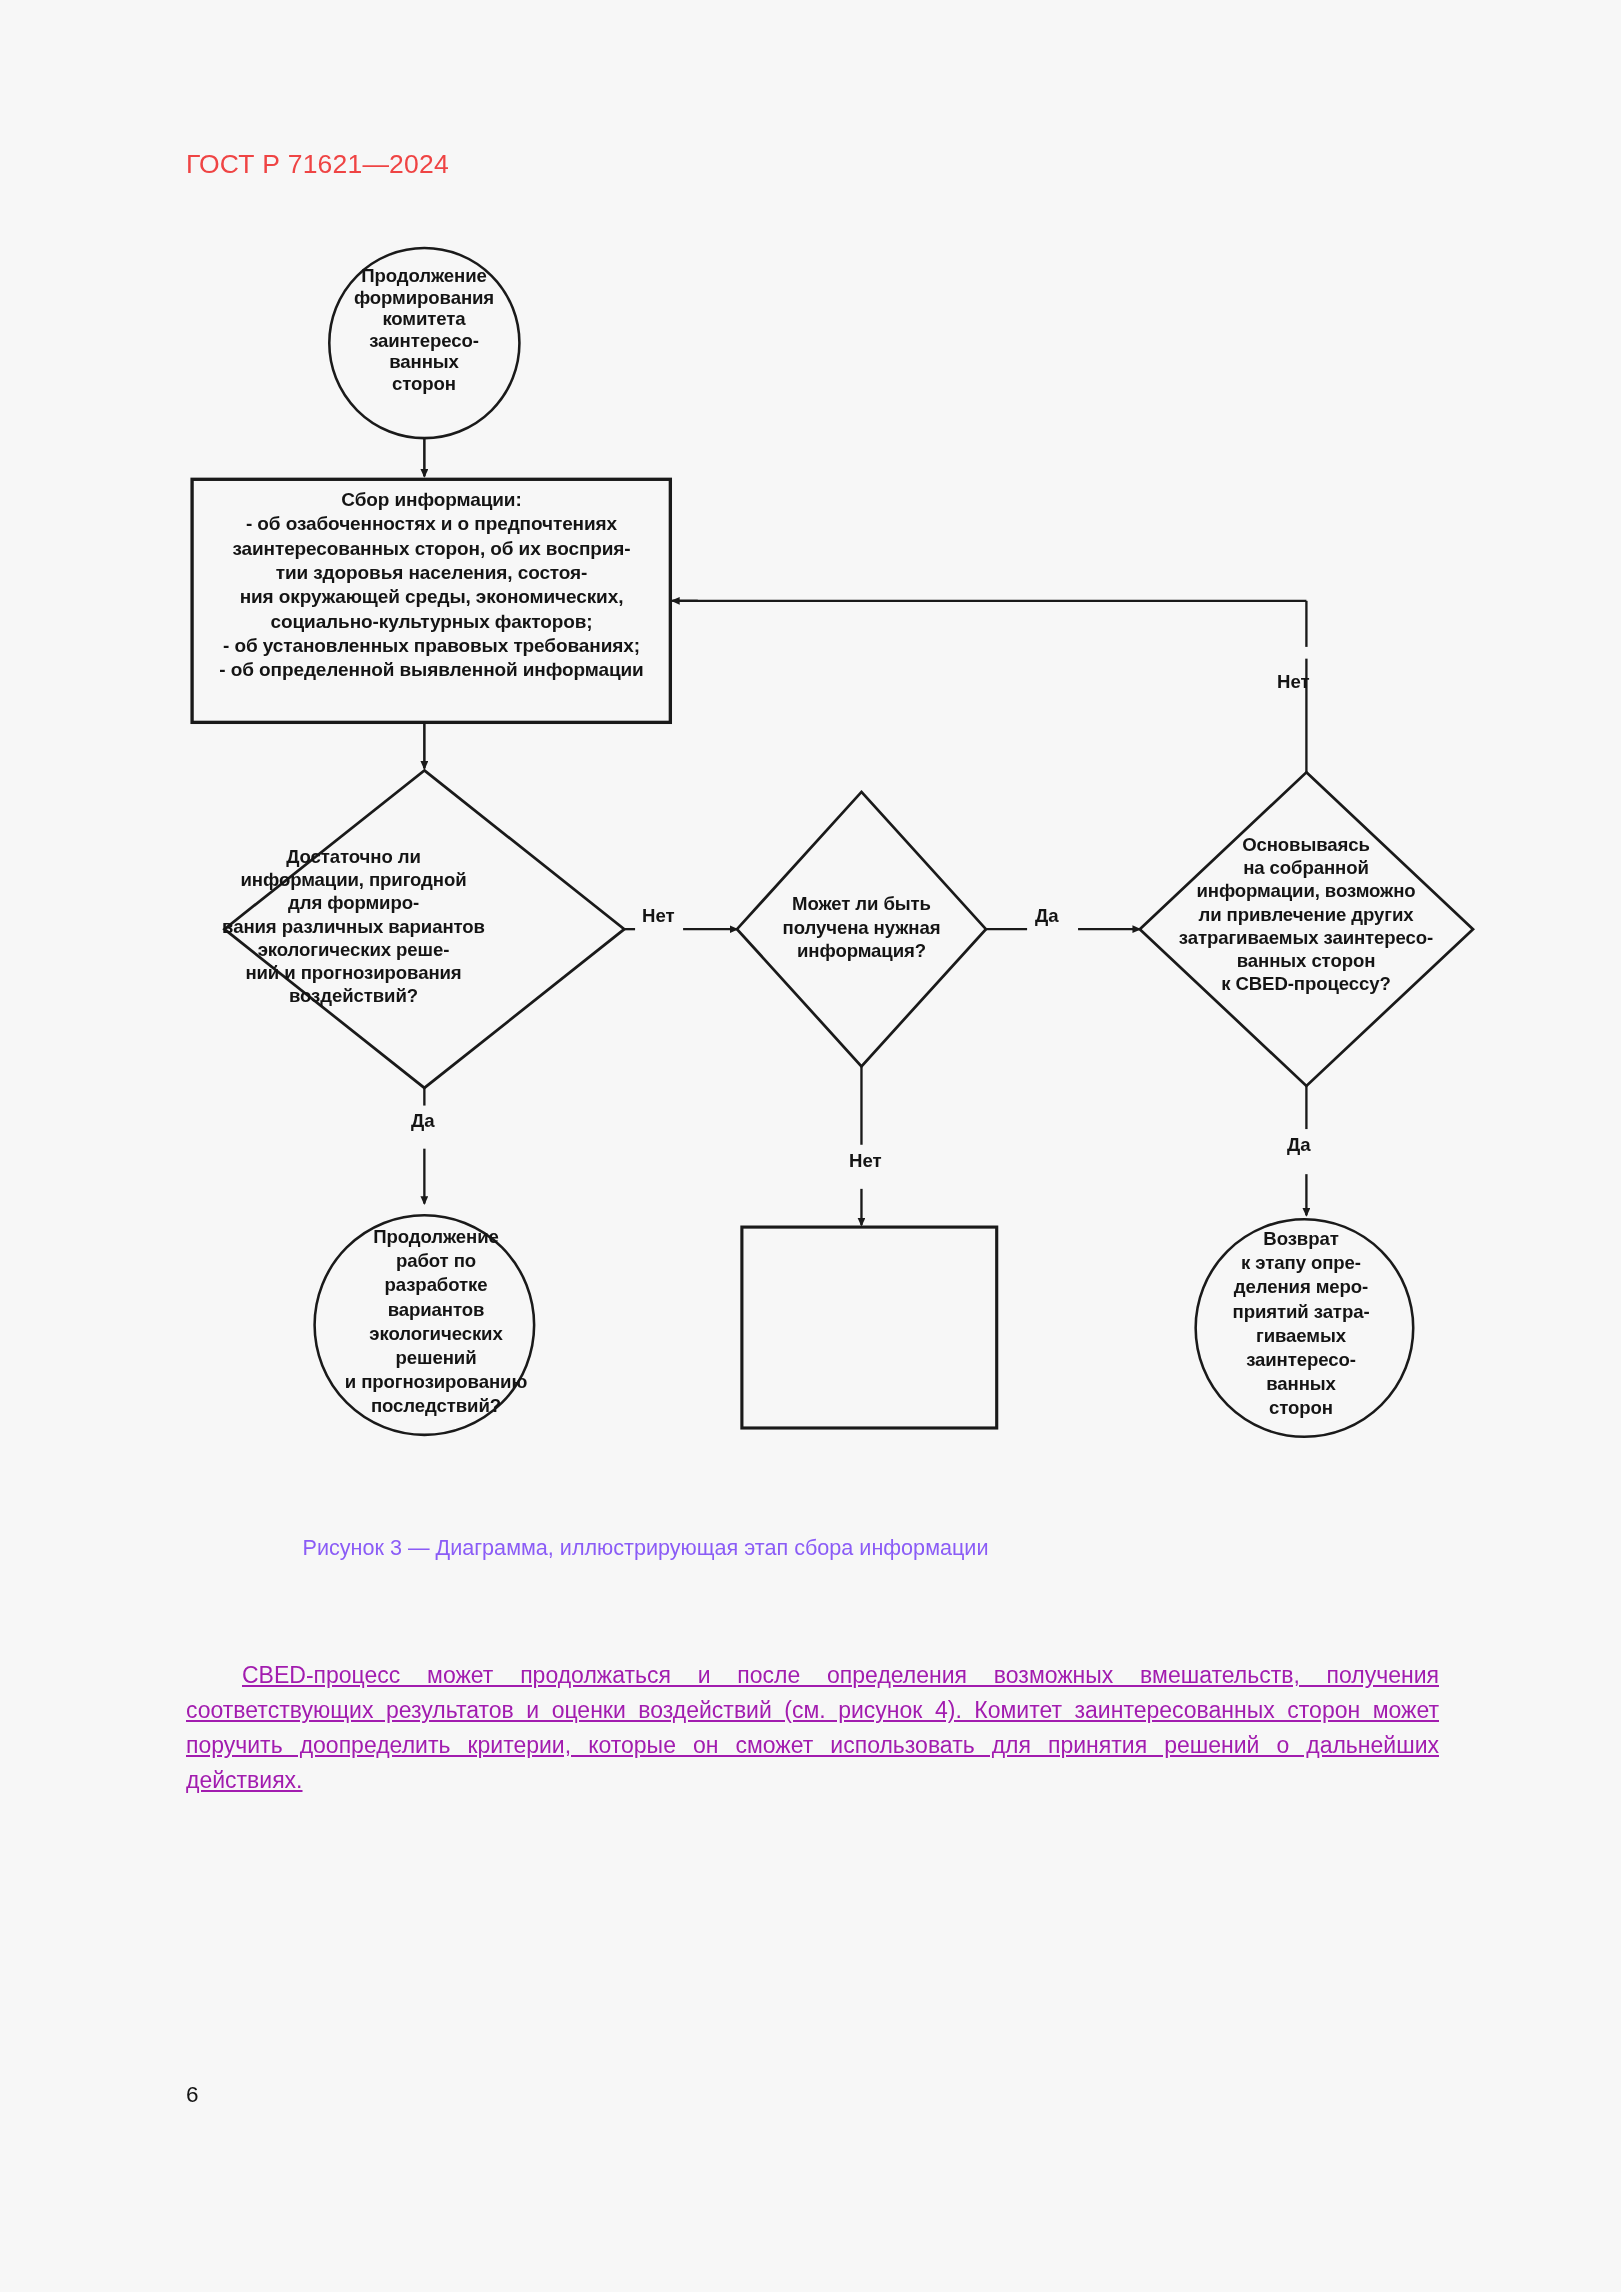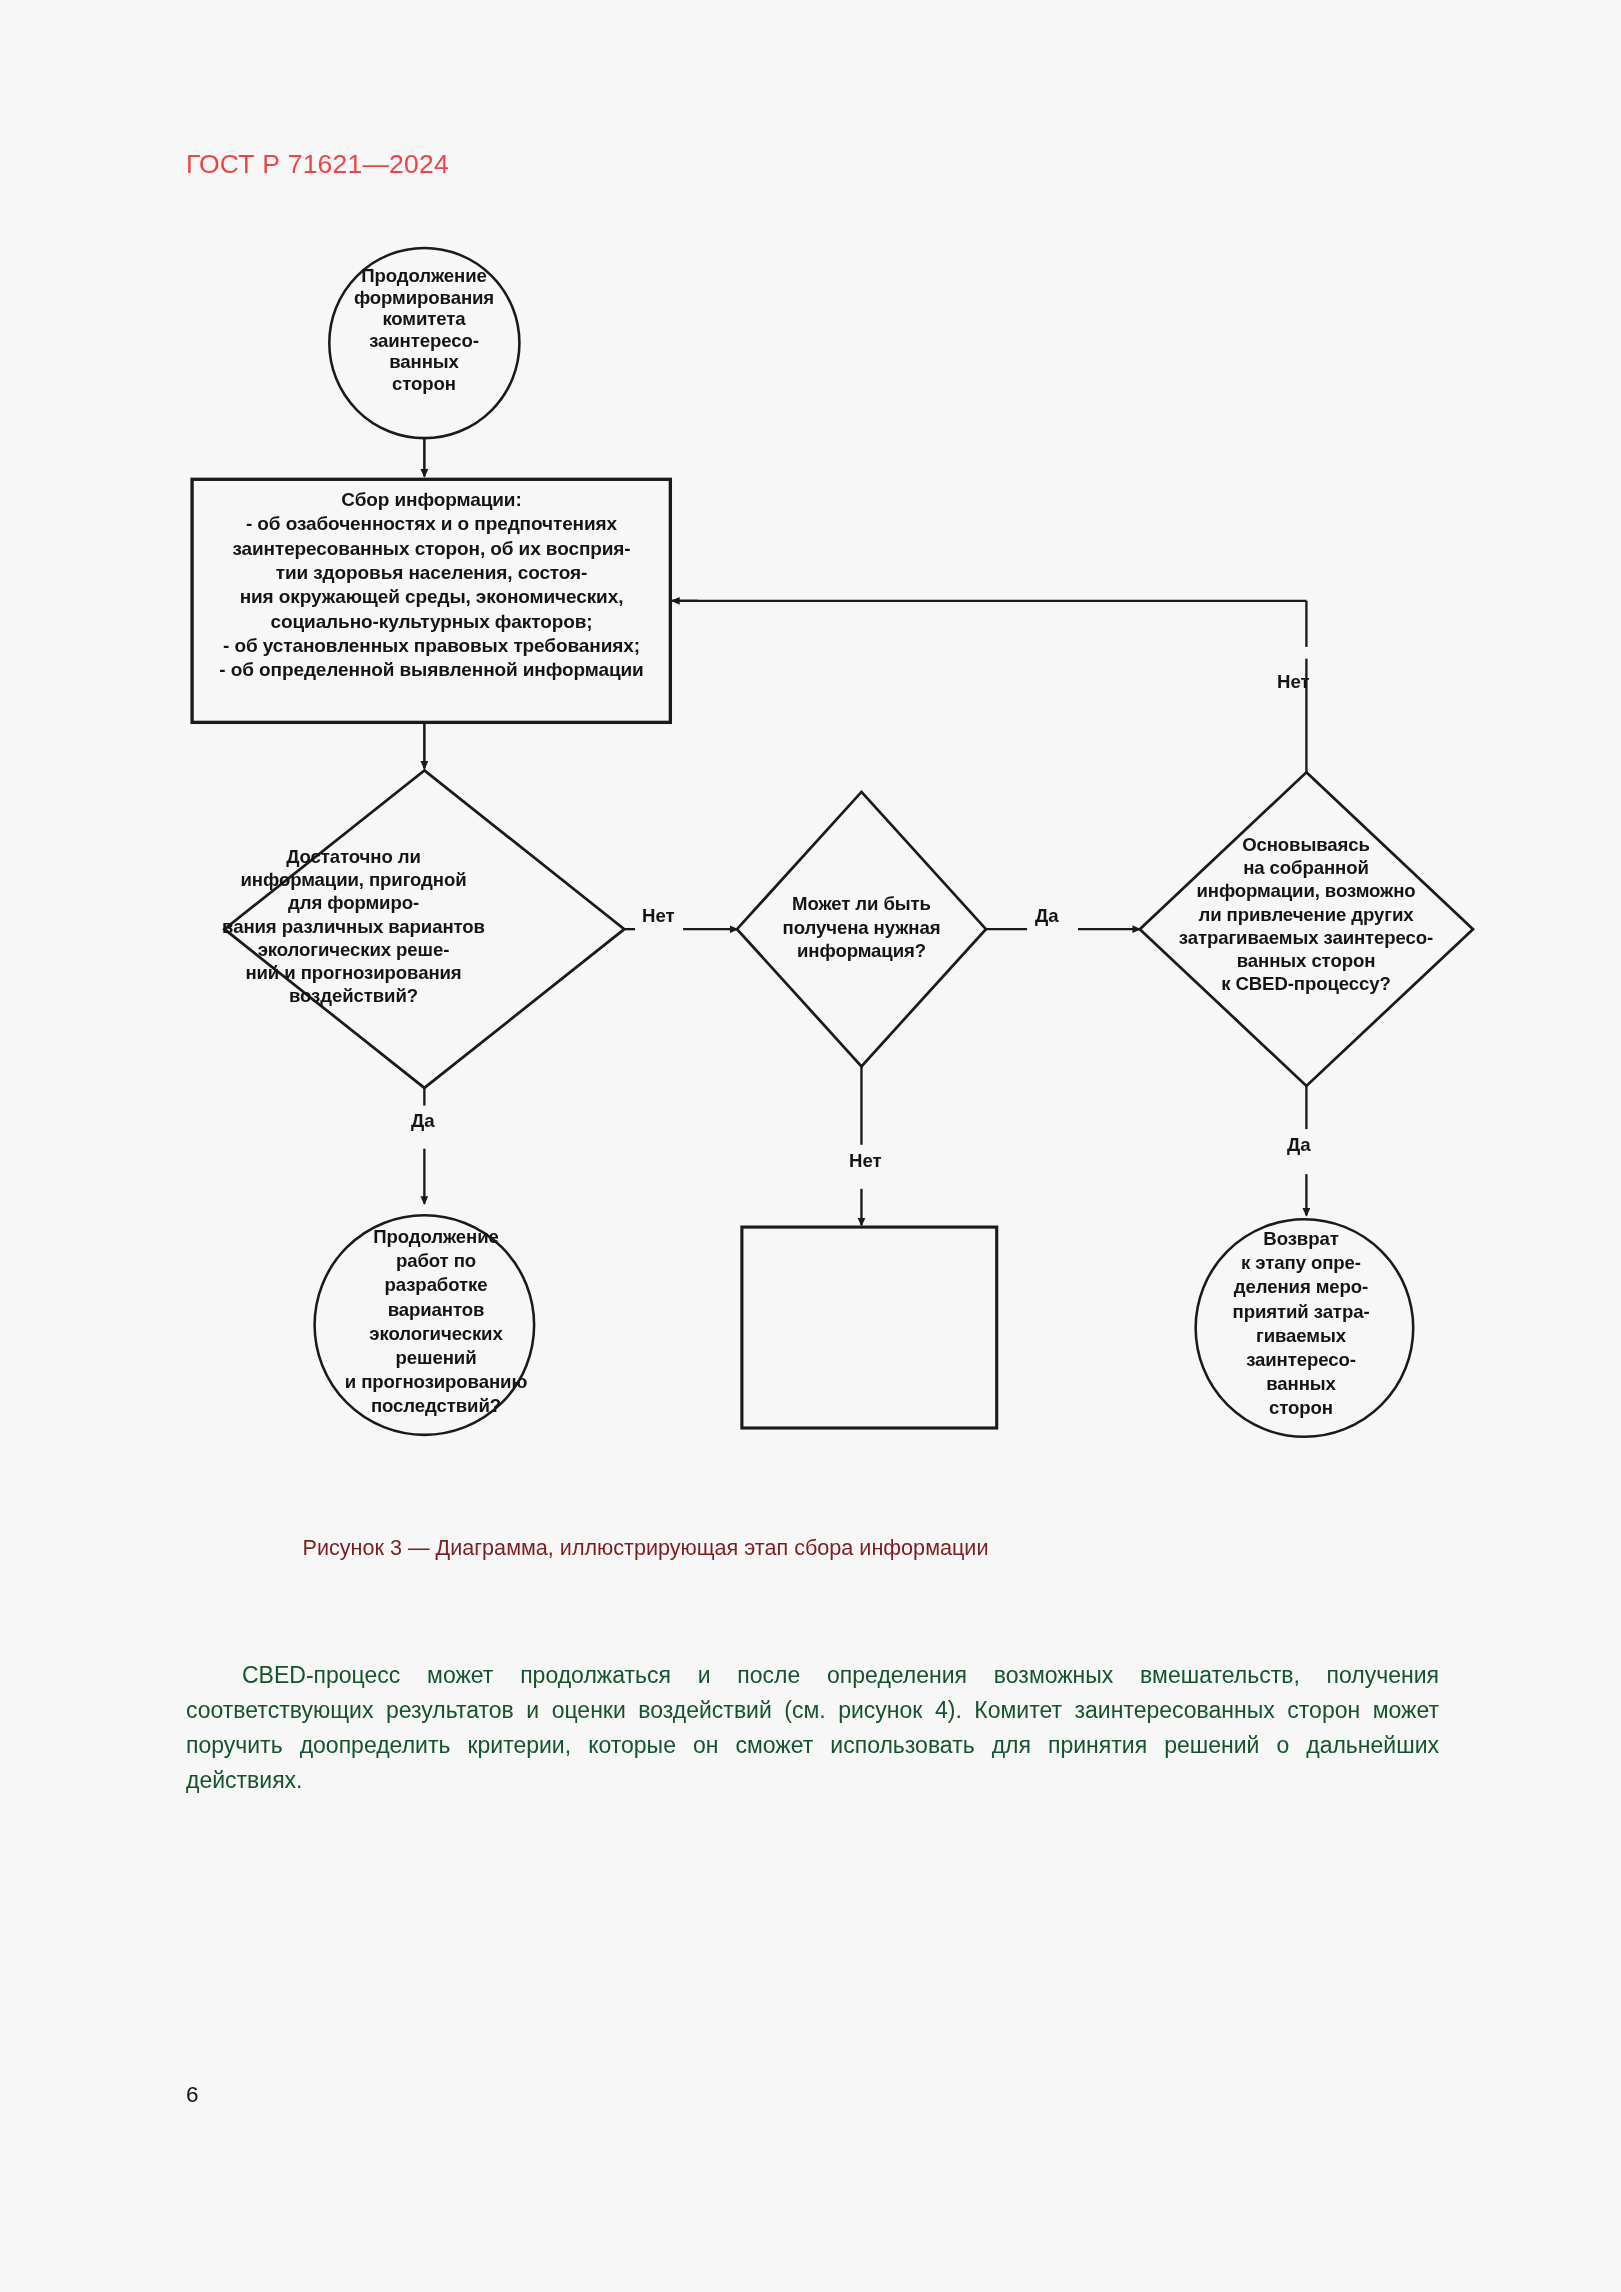--- a/index.html
+++ b/index.html
@@ -106,35 +106,36 @@
   .lbl-da-right { left: 1287px; top: 1134px; }
 
   
   .fig-caption {
     position: absolute;
     left: 0;
     top: 1535px;
     width: 1291px;
     text-align: center;
     font-size: 21.6px;
-    color: #7f1d1d;
+    color: #8b5cf6;
   }
 
   
   .body-text {
     position: absolute;
     left: 186px;
     top: 1635px;
     width: 1253px;
     font-size: 23px;
     line-height: 1.52;
     text-align: justify;
     text-indent: 56px;
-    color: #14532d;
+    color: #a21caf;
     hyphens: none;
+    text-decoration: underline;
   }
 
   
   .folio {
     position: absolute;
     left: 186px;
     top: 2082px;
     font-size: 22.5px;
     color: #141414;
   }

